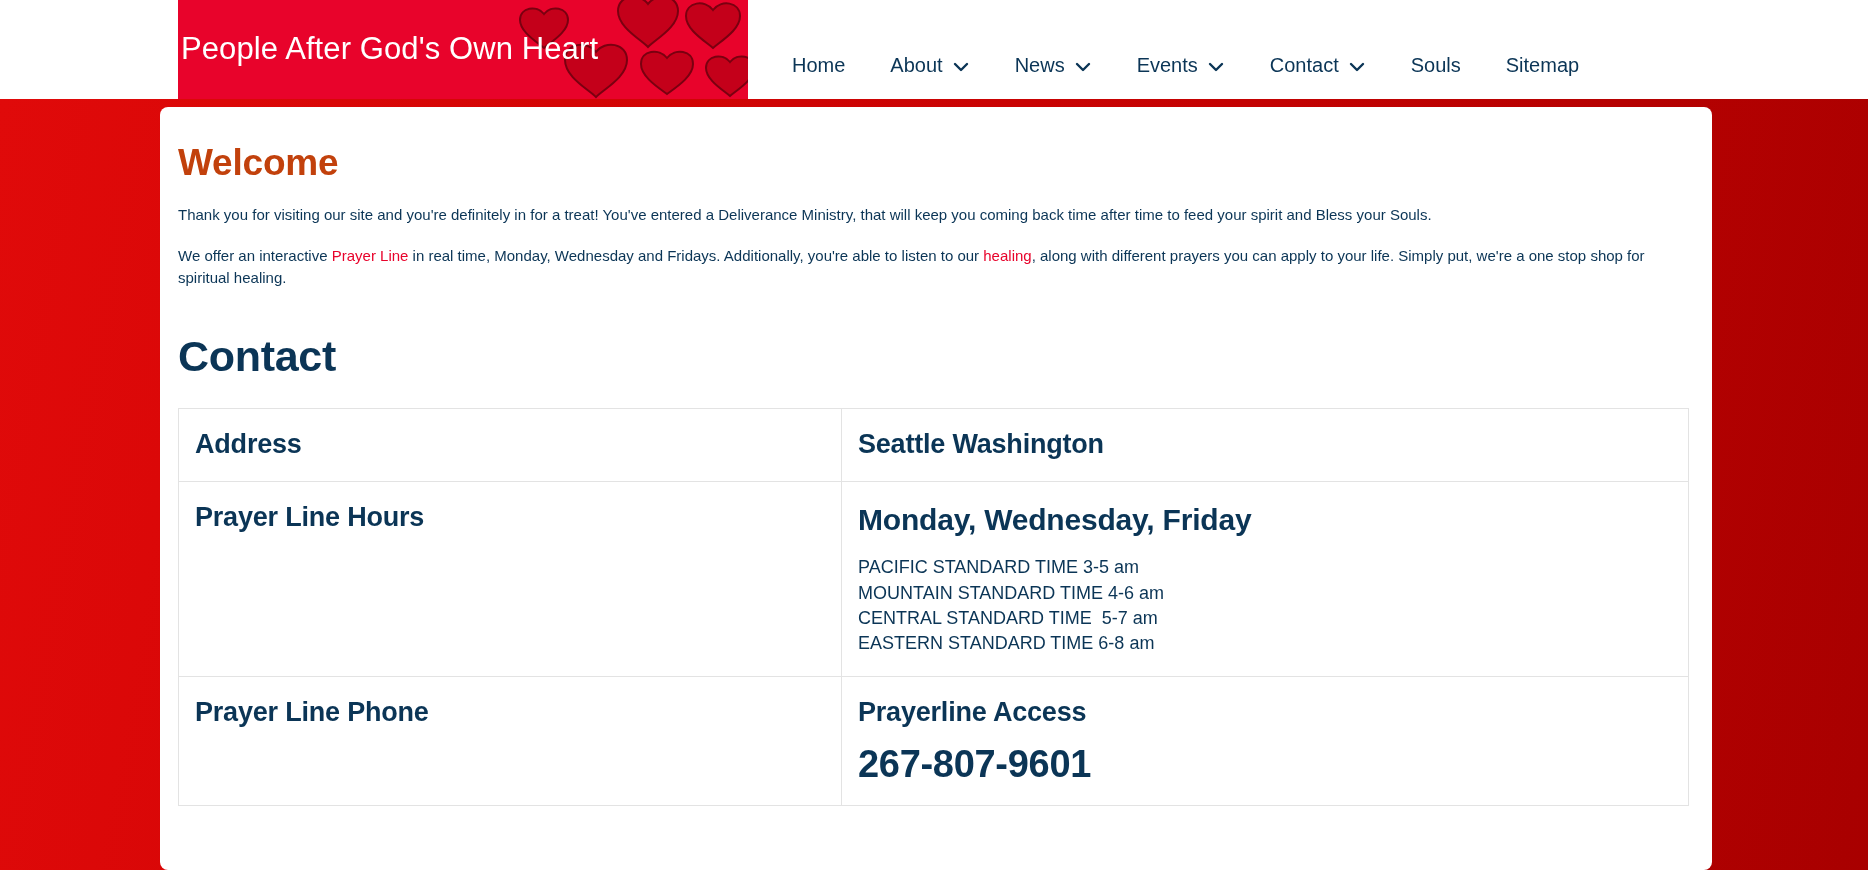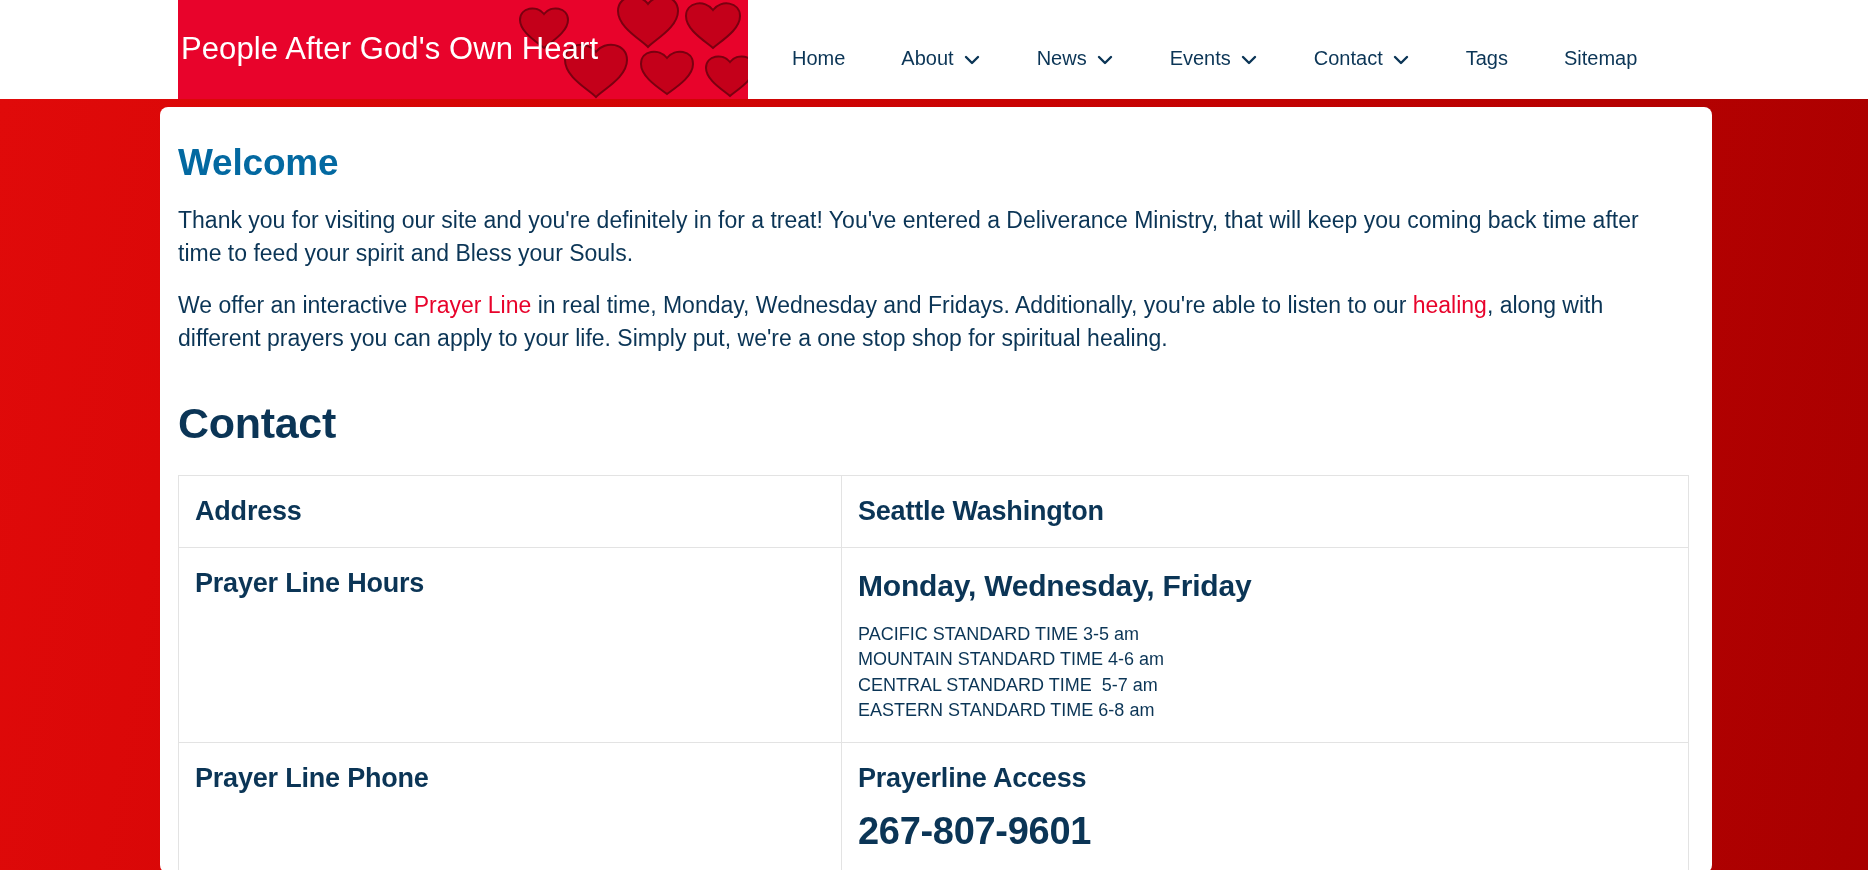--- a/index.html
+++ b/index.html
@@ -49,25 +49,25 @@
     color: #ffffff;
     font-size: 31px;
     line-height: 1.1;
     padding-left: 3px;
     white-space: nowrap;
     letter-spacing: 0.1px;
   }
   .nav {
     position: absolute;
     left: 770px;
-    top: 9px;
+    top: 16px;
     height: 99px;
     display: flex;
     align-items: center;
-    gap: 12px;
+    gap: 1px;
     text-align: center;
   }
   .nav-item {
     display: flex;
     align-items: center;
     gap: 9px;
     color: #0b3556;
     font-size: 20px;
     padding: 6px 22px;
     cursor: pointer;
@@ -98,28 +98,28 @@
     width: 1552px;
     min-height: 763px;
     background: #ffffff;
     border-radius: 8px;
     padding: 22px 18px 0 18px;
   }
   .card-inner { padding: 0 0 0 0; }
 
   h1.welcome {
     margin: 13px 0 0 0;
-    color: #0369a1;
+    color: #c2410c;
     font-size: 37px;
     font-weight: bold;
     letter-spacing: -0.2px;
   }
   p.para {
     color: #0b3556;
-    font-size: 23px;
+    font-size: 15px;
     line-height: 1.42;
     margin: 20px 0 0 0;
     max-width: 1500px;
   }
   p.para a {
     color: #e8032b;
     text-decoration: none;
   }
 
   h1.contact {
@@ -229,21 +229,21 @@
       </div>
       <div class="nav-item">
         <span>Contact</span>
         <span class="caret">
           <svg width="18" height="18" viewBox="0 0 18 18">
               <path d="M3 6 L9 12 L15 6" stroke="#0b3556" stroke-width="2.4" fill="none" stroke-linecap="round" stroke-linejoin="round"></path>
             </svg>
         </span>
       </div>
       <div class="nav-item">
-        <span>Tags</span>
+        <span>Souls</span>
       </div>
       <div class="nav-item">
         <span>Sitemap</span>
       </div>
     </nav>
   </div>
 
   <div class="page-bg"></div>
 
   <div class="card">

